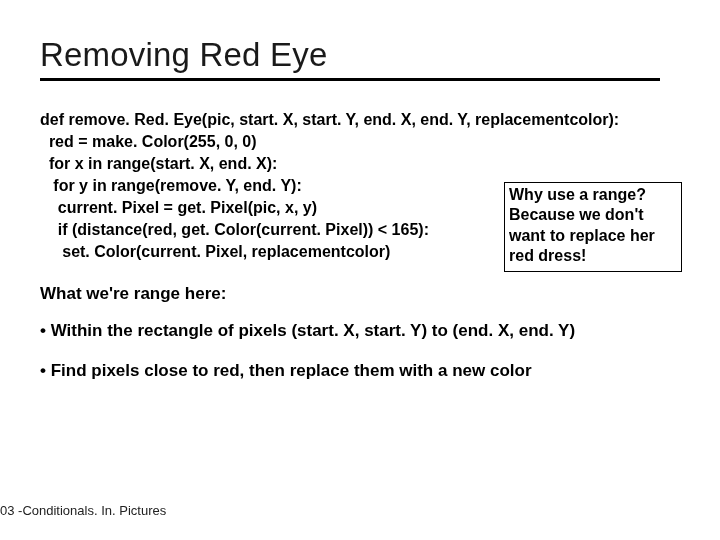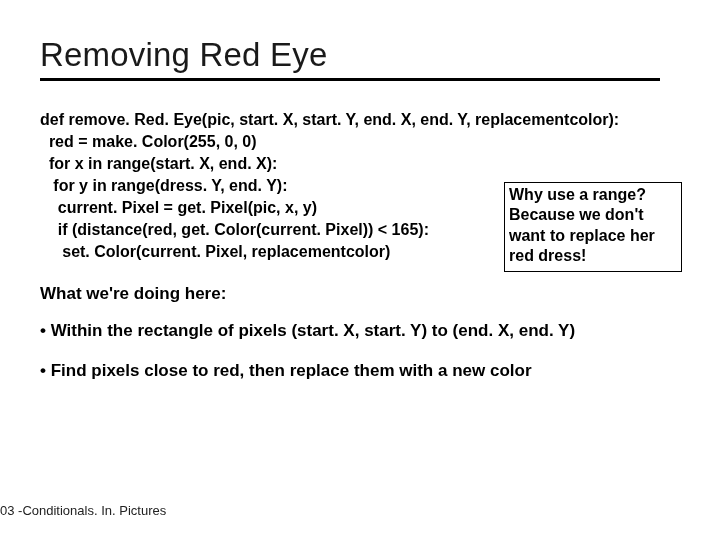--- a/index.html
+++ b/index.html
@@ -79,30 +79,30 @@
 <body>
 
 <div class="slide">
 
   <h1 class="title">Removing Red Eye</h1>
   <div class="title-underline"></div>
 
   <div class="code-block"><span>def remove. Red. Eye(pic, start. X, start. Y, end. X, end. Y, replacementcolor):</span>
 <span>  red = make. Color(255, 0, 0)</span>
 <span>  for x in range(start. X, end. X):</span>
-<span>   for y in range(dress. Y, end. Y):</span>
+<span>   for y in range(remove. Y, end. Y):</span>
 <span>    current. Pixel = get. Pixel(pic, x, y)</span>
 <span>    if (distance(red, get. Color(current. Pixel)) &lt; 165):</span>
 <span>     set. Color(current. Pixel, replacementcolor)</span></div>
 
   <div class="callout">
     <div>Why use a range?</div>
     <div>Because we don't want to replace her red dress!</div>
   </div>
 
-  <div class="section-head">What we're doing here:</div>
+  <div class="section-head">What we're range here:</div>
 
   <div class="bullet">• Within the rectangle of pixels (start. X, start. Y) to (end. X, end. Y)</div>
   <div class="bullet">• Find pixels close to red, then replace them with a new color</div>
 
   <div class="footer">03 -Conditionals. In. Pictures</div>
 
 </div>
 
 </body></html>

